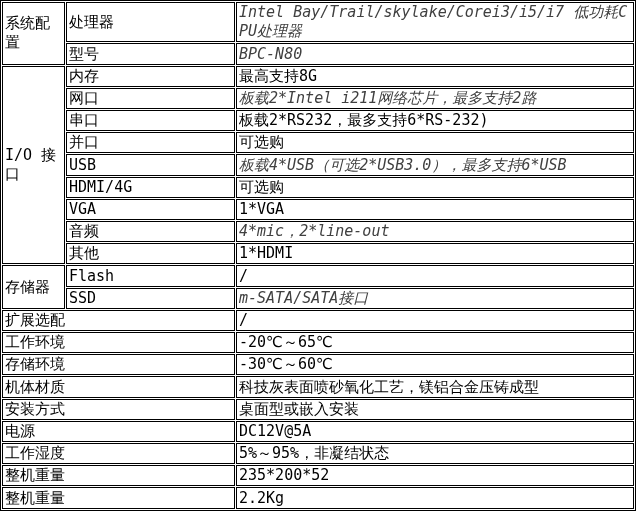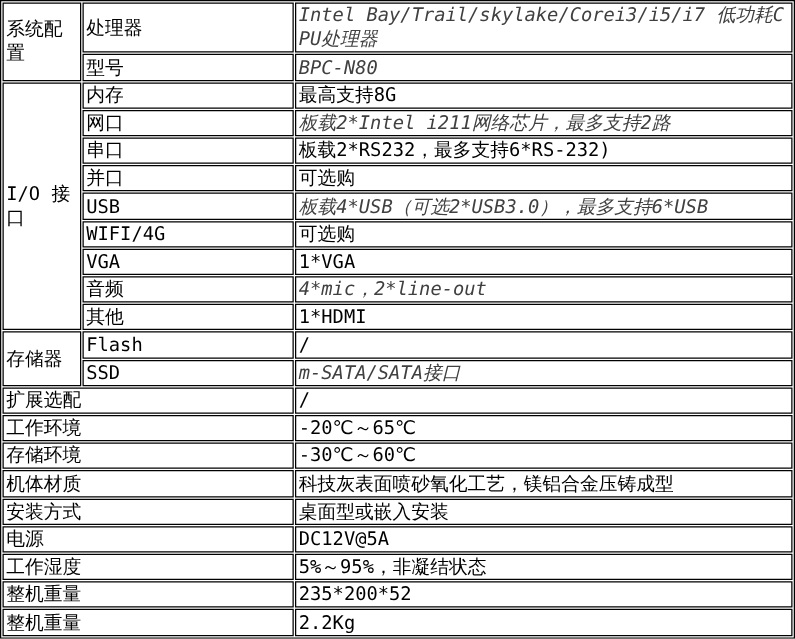--- a/index.html
+++ b/index.html
@@ -71,21 +71,21 @@
   </tr>
   <tr>
     <td>并口</td>
     <td>可选购</td>
   </tr>
   <tr>
     <td>USB</td>
     <td class="muted">板载4*USB（可选2*USB3.0），最多支持6*USB</td>
   </tr>
   <tr>
-    <td>WIFI/4G</td>
+    <td>HDMI/4G</td>
     <td>可选购</td>
   </tr>
   <tr>
     <td>VGA</td>
     <td>1*VGA</td>
   </tr>
   <tr>
     <td>音频</td>
     <td class="muted">4*mic，2*line-out</td>
   </tr>

